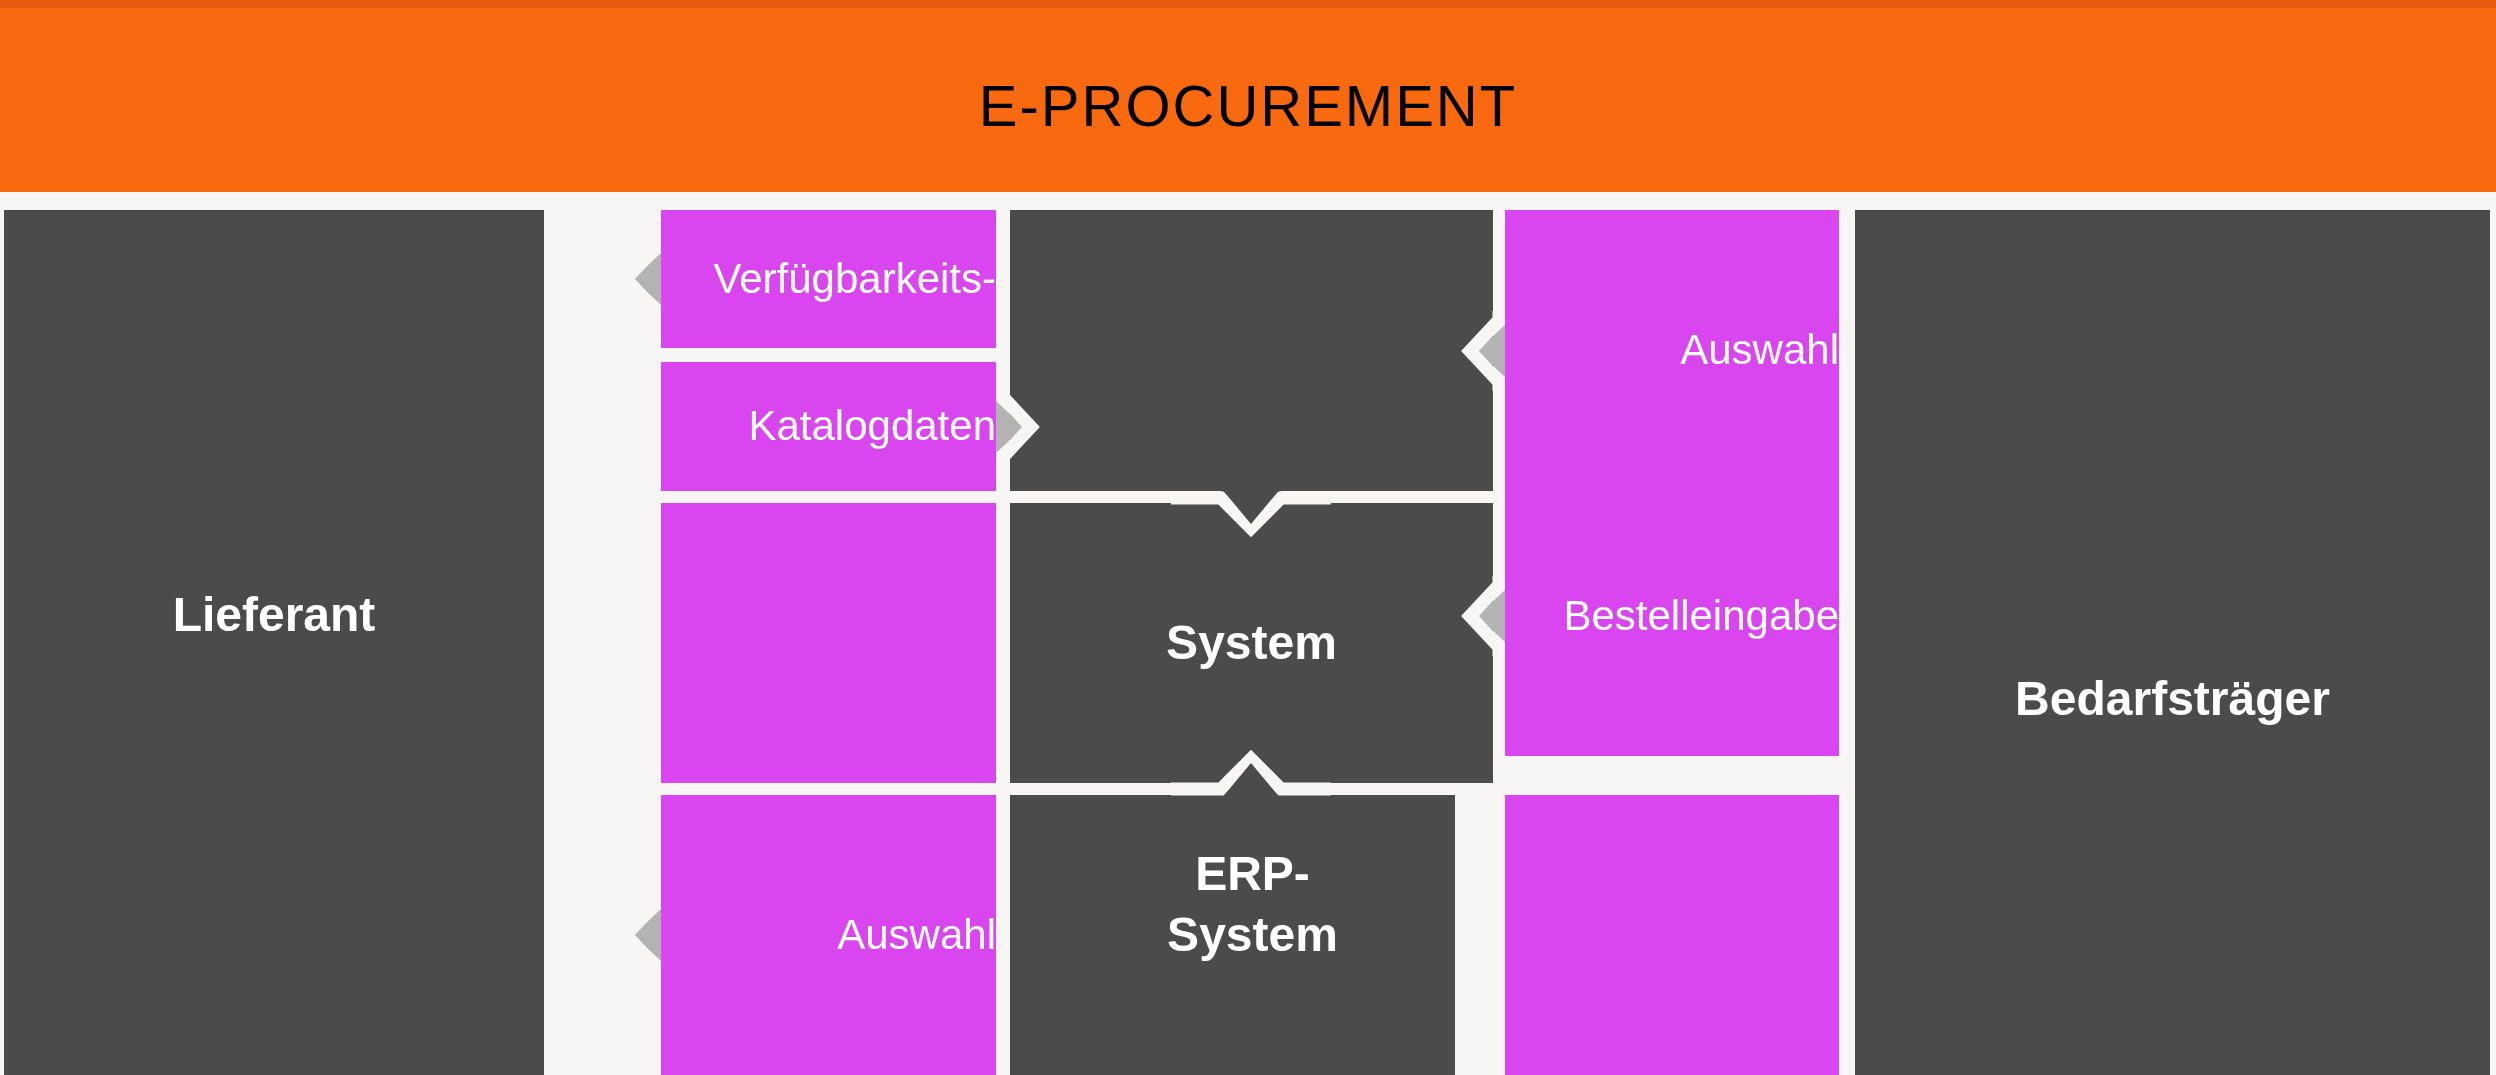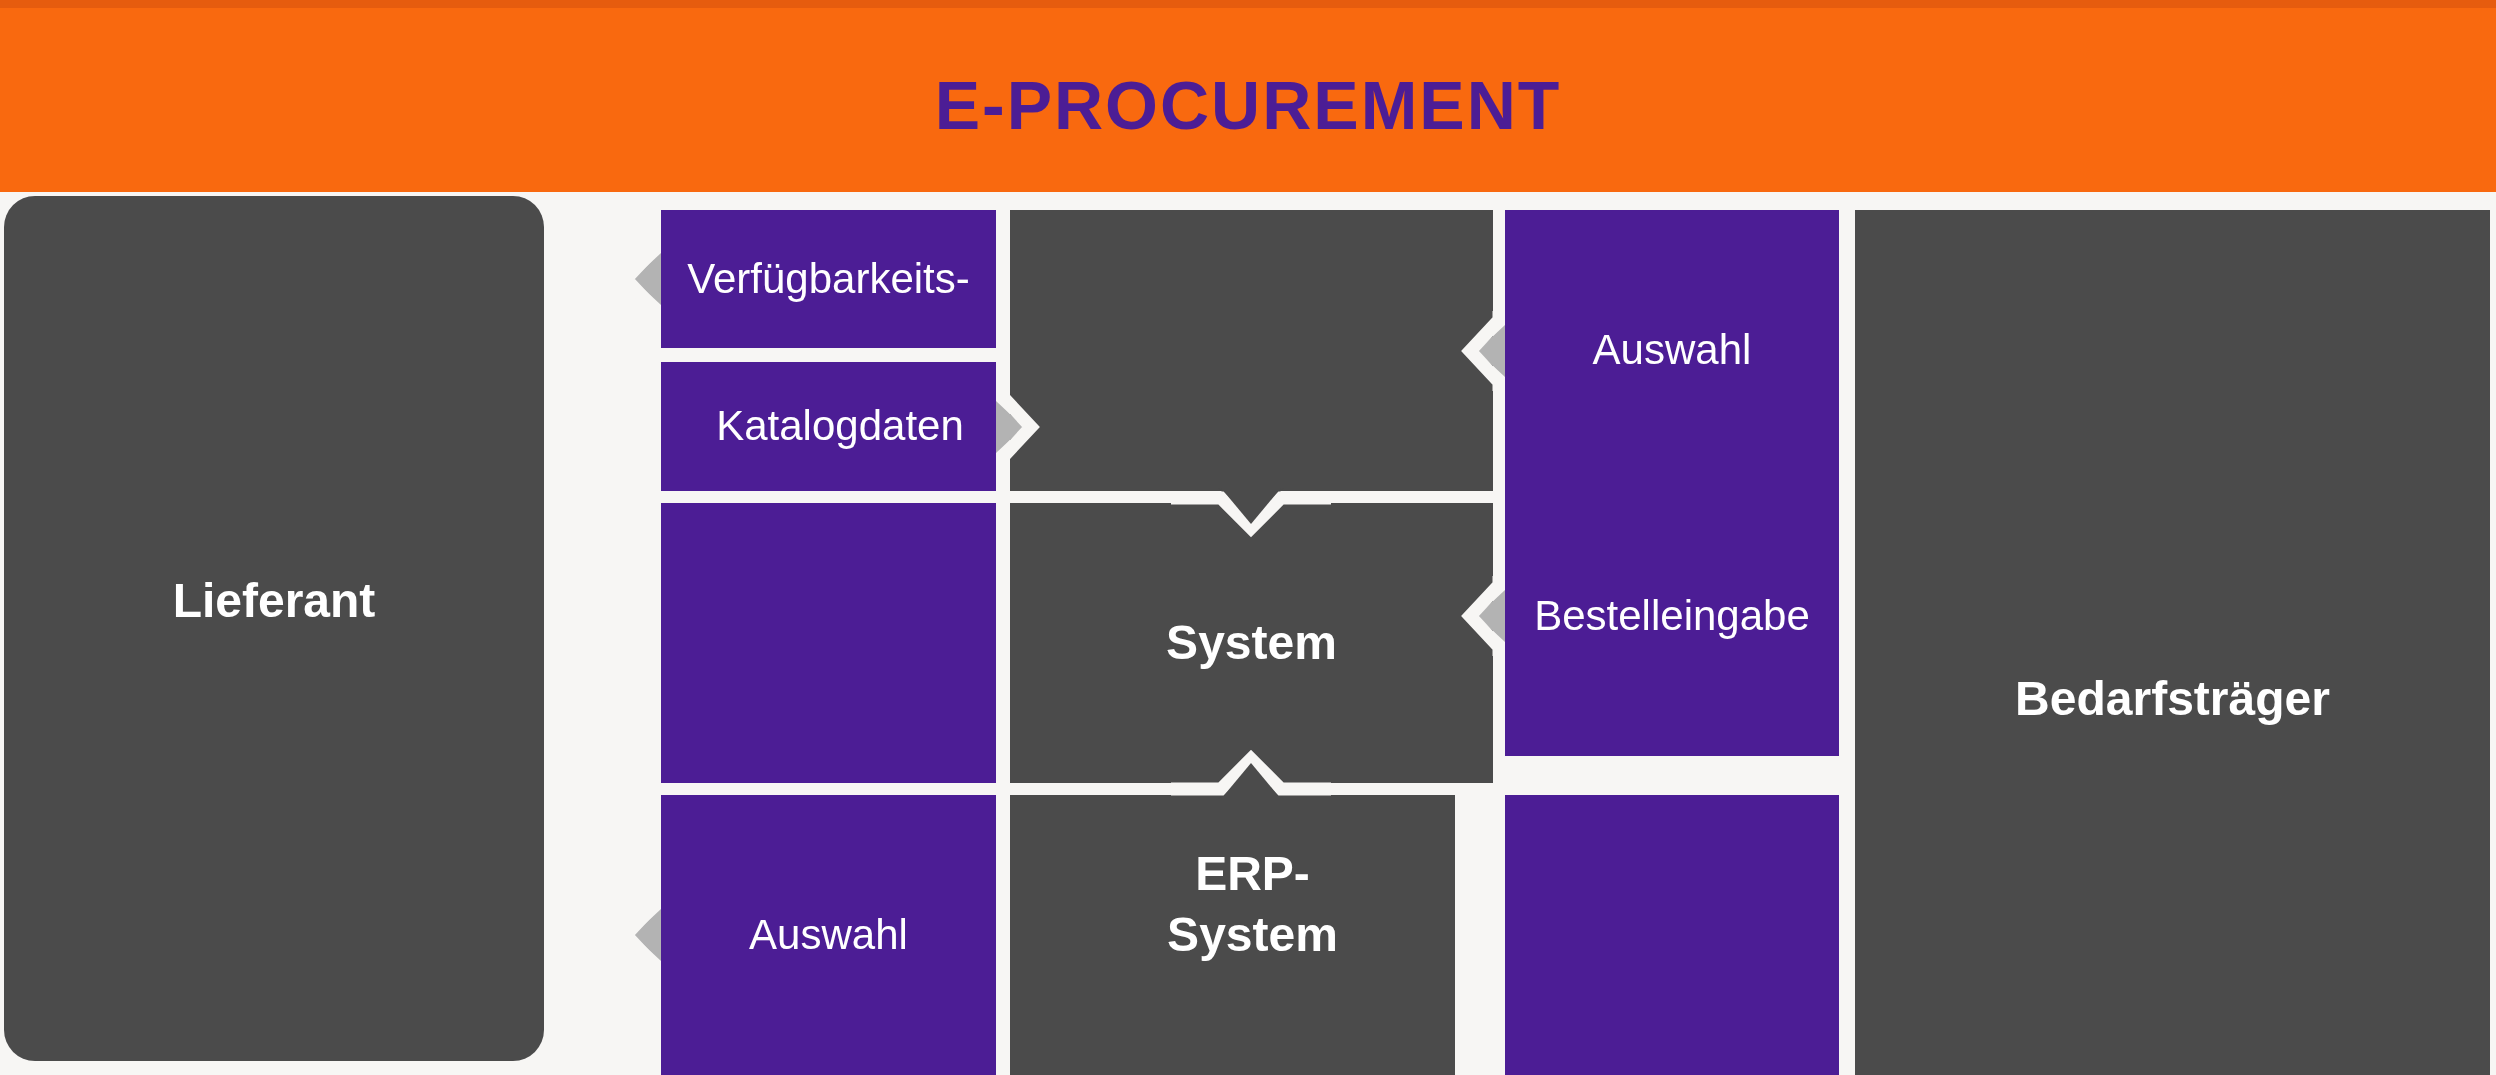--- a/index.html
+++ b/index.html
@@ -19,40 +19,40 @@
     left: 0; top: 0;
     width: 100%; height: 192px;
     background: #f9690f;
     border-top: 8px solid #e65c0e;
     box-sizing: border-box;
     display: flex;
     align-items: center;
     justify-content: center;
   }
   .header-title {
-    color: #4c1d95;
-    font-size: 68px;
-    font-weight: bold;
+    color: #000000;
+    font-size: 58px;
+    font-weight: normal;
     letter-spacing: 2px;
     padding-top: 10px;
   }
 
   
   .box {
     position: absolute;
     display: flex;
     flex-direction: column;
     align-items: center;
     justify-content: center;
     text-align: center;
     color: #ffffff;
     box-sizing: border-box;
   }
   .dark  { background: #4b4b4b; }
-  .light { background: #4c1d95; }
+  .light { background: #d946ef; align-items: flex-end; }
 
   .actor-label  { font-size: 48px; font-weight: bold; line-height: 1.25; }
   .sys-label    { font-size: 48px; font-weight: bold; line-height: 1.27; }
   .proc-label   { font-size: 42px; font-weight: normal; line-height: 1.3; }
   .label-line   { display: block; }
 
   
   .side-arrow {
     position: absolute;
     top: 50%;
@@ -72,21 +72,21 @@
 </style>
 </head>
 <body>
 
 <div class="canvas">
 
   <div class="header">
     <div class="header-title">E-PROCUREMENT</div>
   </div>
 
-  <div class="box dark" style="left:4px; top:196px; width:540px; height:865px; padding-bottom:56px;border-radius:31px;">
+  <div class="box dark" style="left:4px; top:210px; width:540px; height:865px; padding-bottom:56px;">
     <span class="actor-label">Lieferant</span>
   </div>
 
   <div class="box dark" style="left:1855px; top:210px; width:635px; height:1033px; padding-bottom:56px;">
     <span class="actor-label">Bedarfsträger</span>
   </div>
 
   <div class="box dark" style="left:1010px; top:210px; width:483px; height:281px; padding-top:36px;">
     <span class="sys-label">
     </span>

